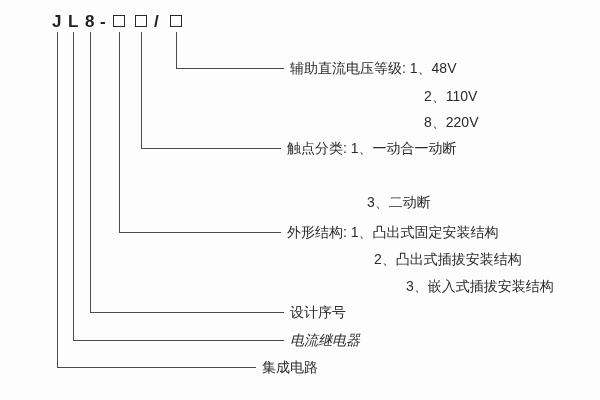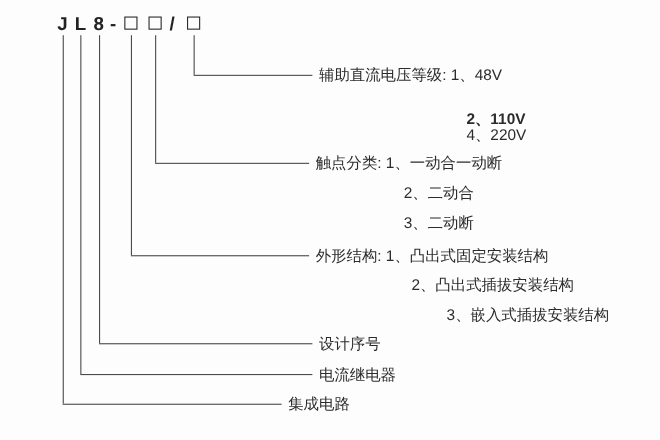--- a/index.html
+++ b/index.html
@@ -70,28 +70,27 @@
   <div class="vline" style="left:176px; top:32px; height:36px;"></div>
 
   <div class="hline" style="left:176px; top:68px;  width:108px;"></div>
   <div class="hline" style="left:141px; top:148px; width:140px;"></div>
   <div class="hline" style="left:119px; top:232px; width:162px;"></div>
   <div class="hline" style="left:90px;  top:312px; width:194px;"></div>
   <div class="hline" style="left:73px;  top:340px; width:211px;"></div>
   <div class="hline" style="left:57px;  top:367px; width:199px;"></div>
 
   <div class="lbl" style="left:290px; top:59px;">辅助直流电压等级: 1、48V</div>
-  <div class="lbl" style="left:424px; top:99px;font-weight:bold;">2、110V</div>
-  <div class="lbl" style="left:424px; top:113px;">4、220V</div>
+  <div class="lbl" style="left:424px; top:87px;">2、110V</div>
+  <div class="lbl" style="left:424px; top:113px;">8、220V</div>
 
   <div class="lbl" style="left:287px; top:139px;">触点分类: 1、一动合一动断</div>
-  <div class="lbl" style="left:367px; top:166px;">2、二动合</div>
   <div class="lbl" style="left:367px; top:193px;">3、二动断</div>
 
   <div class="lbl" style="left:287px; top:223px;">外形结构: 1、凸出式固定安装结构</div>
   <div class="lbl" style="left:374px; top:250px;">2、凸出式插拔安装结构</div>
   <div class="lbl" style="left:374px; top:277px;margin-left:32px;">3、嵌入式插拔安装结构</div>
 
   <div class="lbl" style="left:290px; top:303px;">设计序号</div>
-  <div class="lbl" style="left:290px; top:331px;">电流继电器</div>
+  <div class="lbl" style="left:290px; top:331px;font-style:italic;">电流继电器</div>
   <div class="lbl" style="left:262px; top:358px;text-align:center;">集成电路</div>
 
 </div>
 
 </body></html>

